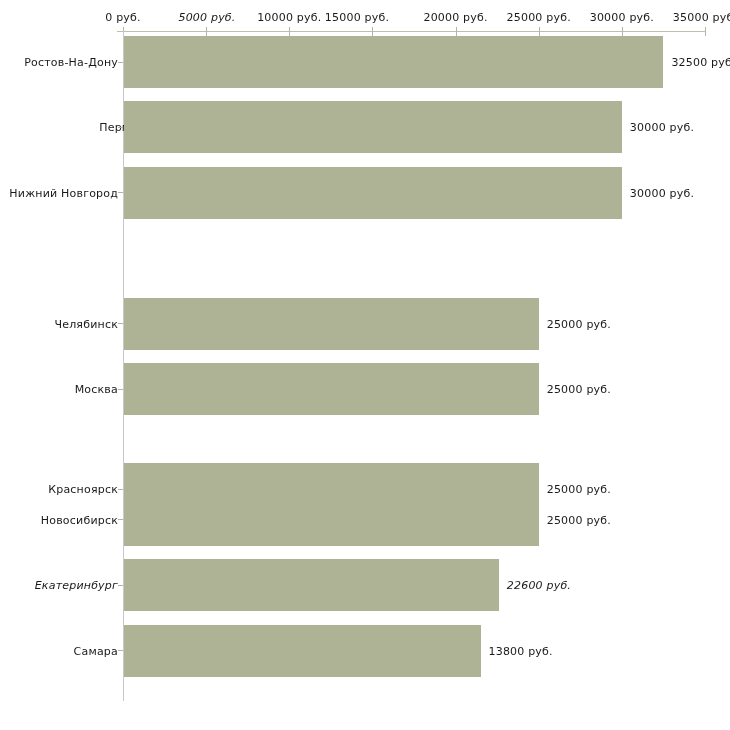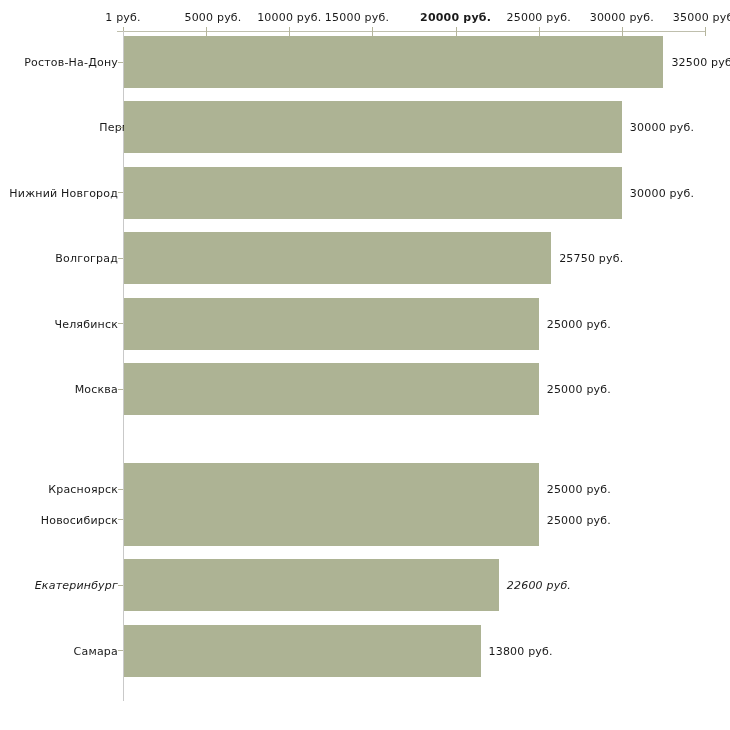--- a/index.html
+++ b/index.html
@@ -108,29 +108,29 @@
   }
 </style>
 </head>
 <body>
 
 <div id="chart-root">
 
   <div class="x-axis-line"></div>
   <div id="x-ticks">
       <div class="x-tick" style="left: 123px;"></div>
-      <div class="x-tick-label" style="left: 123px;">1 руб.</div>
+      <div class="x-tick-label" style="left: 123px;">0 руб.</div>
       <div class="x-tick" style="left: 206.143px;"></div>
-      <div class="x-tick-label" style="left: 213px;">5000 руб.</div>
+      <div class="x-tick-label" style="left: 207px; font-style: italic;">5000 руб.</div>
       <div class="x-tick" style="left: 289.286px;"></div>
       <div class="x-tick-label" style="left: 289.286px;">10000 руб.</div>
       <div class="x-tick" style="left: 372.429px;"></div>
       <div class="x-tick-label" style="left: 357px;">15000 руб.</div>
       <div class="x-tick" style="left: 455.571px;"></div>
-      <div class="x-tick-label" style="left: 455.571px; font-weight: bold;">20000 руб.</div>
+      <div class="x-tick-label" style="left: 455.571px;">20000 руб.</div>
       <div class="x-tick" style="left: 538.714px;"></div>
       <div class="x-tick-label" style="left: 538.714px;">25000 руб.</div>
       <div class="x-tick" style="left: 621.857px;"></div>
       <div class="x-tick-label" style="left: 621.857px;">30000 руб.</div>
       <div class="x-tick" style="left: 705px;"></div>
       <div class="x-tick-label" style="left: 705px;">35000 руб.</div>
     </div>
 
   <div class="y-axis-line"></div>
 
@@ -145,26 +145,20 @@
         <div class="cat-label">Пермь</div>
         <div class="y-tick"></div>
         <div class="bar" style="width: 497.857px; background: rgb(173, 179, 148);"></div>
         <div class="bar-value" style="left: 629.857px;">30000 руб.</div>
       </div>
       <div class="bar-row" style="top: 166.8px;">
         <div class="cat-label">Нижний Новгород</div>
         <div class="y-tick"></div>
         <div class="bar" style="width: 497.857px; background: rgb(173, 179, 148);"></div>
         <div class="bar-value" style="left: 629.857px;">30000 руб.</div>
-      </div>
-      <div class="bar-row" style="top: 232.2px;">
-        <div class="cat-label">Волгоград</div>
-        <div class="y-tick"></div>
-        <div class="bar" style="width: 427.186px; background: rgb(173, 179, 148);"></div>
-        <div class="bar-value" style="left: 559.186px;">25750 руб.</div>
       </div>
       <div class="bar-row" style="top: 297.6px;">
         <div class="cat-label">Челябинск</div>
         <div class="y-tick"></div>
         <div class="bar" style="width: 414.714px; background: rgb(173, 179, 148);"></div>
         <div class="bar-value" style="left: 546.714px;">25000 руб.</div>
       </div>
       <div class="bar-row" style="top: 363px;">
         <div class="cat-label">Москва</div>
         <div class="y-tick"></div>

